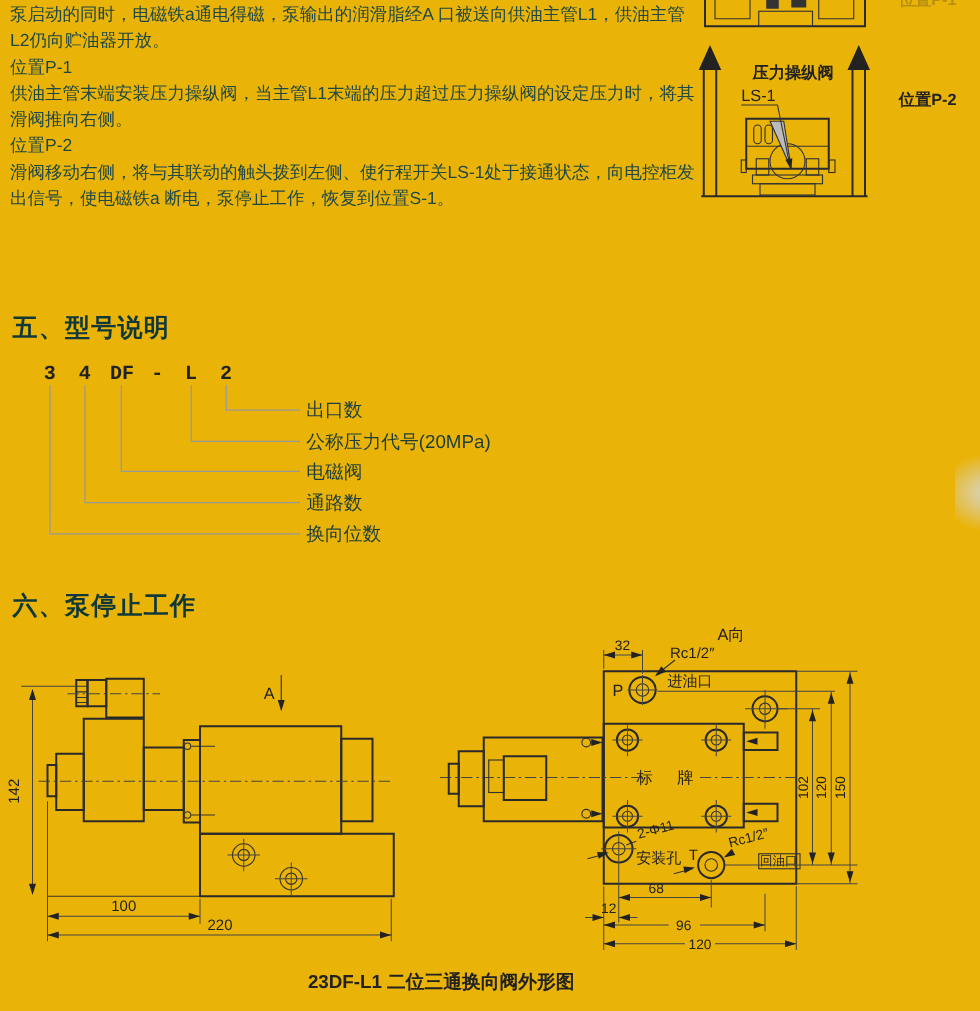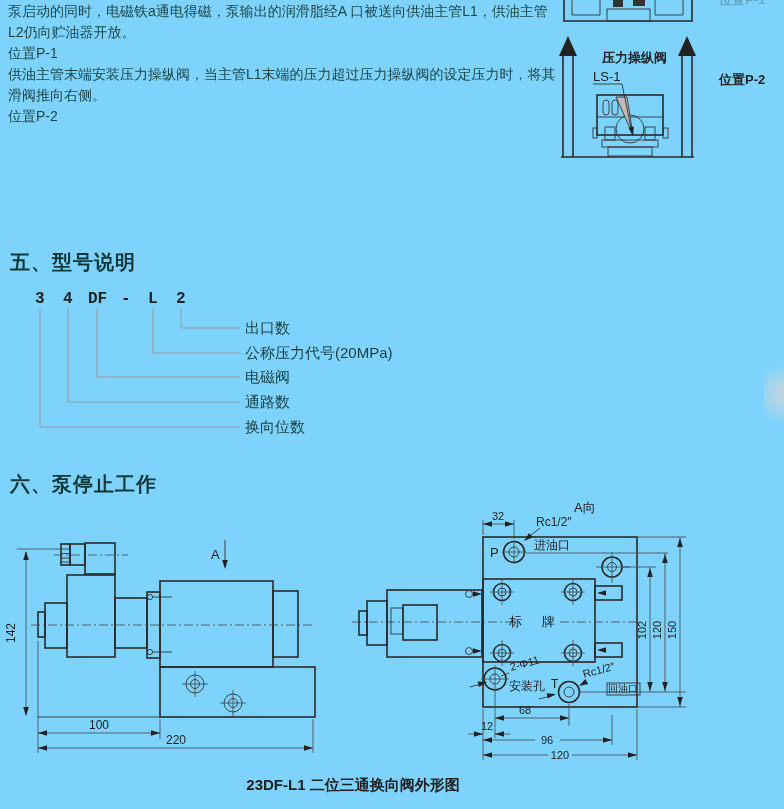--- a/index.html
+++ b/index.html
@@ -1,16 +1,16 @@
 <!DOCTYPE html>
 <html><head>
 <meta charset="utf-8">
 <style>
   html,body{margin:0;padding:0;background:#fff;}
-  #page{position:relative;width:784px;height:809px;background:#7dd3fc;overflow:hidden;
+  #page{position:relative;width:784px;height:809px;background:#eab308;overflow:hidden;
         font-family:"Liberation Sans","DejaVu Sans",sans-serif;}
   .top-text{position:absolute;left:8px;top:1px;width:552px;font-size:14px;line-height:21px;
             color:#1e4747;}
   .top-text div{margin:0;}
   .sec-heading{position:absolute;left:10px;font-size:20px;font-weight:bold;color:#103838;
                letter-spacing:1px;}
   svg{position:absolute;}
   svg text{font-family:"Liberation Sans","DejaVu Sans",sans-serif;fill:#222;}
   .t13{font-size:13px;} .t12{font-size:12px;} .t11{font-size:11px;} .t10{font-size:10px;}
   .bold{font-weight:bold;}
@@ -27,20 +27,21 @@
 </head>
 <body>
 
 <div id="page">
 
   <div class="top-text">
     <div>泵启动的同时，电磁铁a通电得磁，泵输出的润滑脂经A 口被送向供油主管L1，供油主管L2仍向贮油器开放。</div>
     <div>位置P-1</div>
     <div>供油主管末端安装压力操纵阀，当主管L1末端的压力超过压力操纵阀的设定压力时，将其滑阀推向右侧。</div>
     <div>位置P-2</div>
+    <div>滑阀移动右侧，将与其联动的触头拨到左侧、使行程开关LS-1处于接通状态，向电控柜发出信号，使电磁铁a 断电，泵停止工作，恢复到位置S-1。</div>
   </div>
 
   <svg style="left:545px;top:0;" width="239" height="178" viewBox="0 0 239 178">
     <defs>
       <path id="ar" d="M0,0 L-9,-2.8 L-9,2.8 Z" fill="#222"></path>
     </defs>
 
     <g>
       <path class="part" d="M19,0 L19,21 L147,21 L147,0"></path>
       <path class="thin" d="M27,0 L27,15 L55,15 L55,0"></path>

